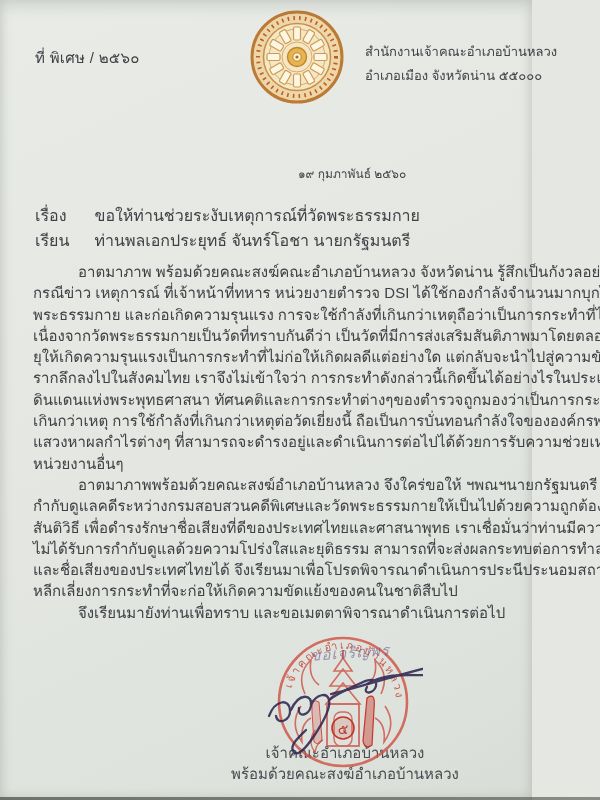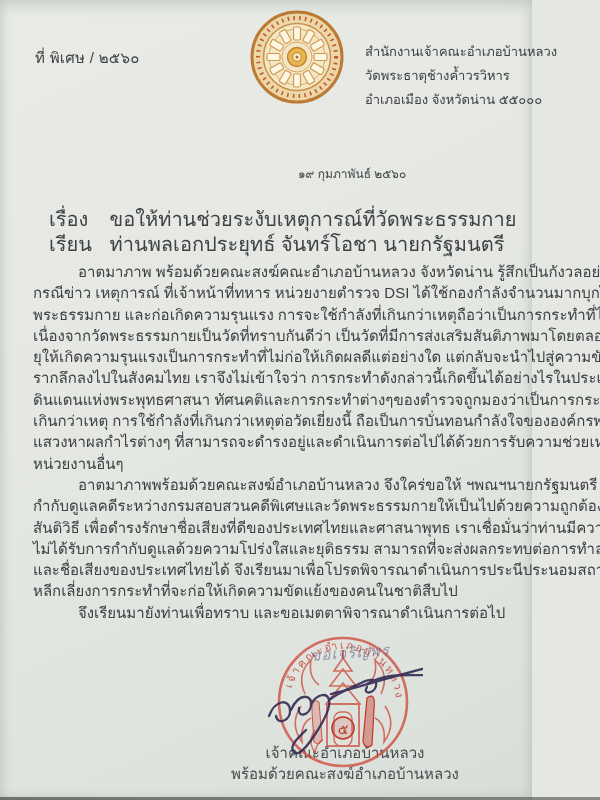--- a/index.html
+++ b/index.html
@@ -17,21 +17,21 @@
     content:"";position:absolute;inset:0;pointer-events:none;
     box-shadow:inset 0 6px 14px rgba(90,95,88,.18), inset 0 -4px 10px rgba(90,95,88,.12);
   }
   .photo-edge{
     position:absolute;left:0;bottom:0;width:600px;height:3px;
     background:linear-gradient(90deg,#5f635c,#787c74);opacity:.85;
   }
   .ref-no{position:absolute;left:35px;top:46px;font-size:15px;letter-spacing:.3px;}
   .address{position:absolute;left:365px;top:40px;font-size:13px;line-height:24px;white-space:nowrap;}
   .date-line{position:absolute;left:298px;top:164px;font-size:12px;}
-  .row{position:absolute;left:49px;font-size:20px;white-space:nowrap;}
+  .row{position:absolute;left:35px;font-size:16px;white-space:nowrap;}
   .row .lbl{display:inline-block;width:55px;}
   .subject-row{top:203px;}
   .to-row{top:228px;}
   .body-text{
     position:absolute;left:33px;top:261px;width:550px;
     font-size:15px;line-height:21.3px;
   }
   .bl{white-space:nowrap;height:21.3px;}
   .ind{padding-left:45px;}
   .seal{position:absolute;left:249px;top:9px;width:96px;height:96px;}
@@ -97,21 +97,20 @@
         </g>
     </g>
     <circle cx="48" cy="48" r="15" fill="none" stroke="#d9ab63" stroke-width="1"></circle>
     <circle cx="48" cy="48" r="9.5" fill="#e6b54f" stroke="#c4822f" stroke-width="1.4"></circle>
     <circle cx="48" cy="48" r="4.2" fill="#fdf2cf" stroke="#c4822f" stroke-width="1"></circle>
     <circle cx="48" cy="48" r="1.6" fill="#b06a28"></circle>
   </svg>
 
   <div class="address">
     <div>สำนักงานเจ้าคณะอำเภอบ้านหลวง</div>
-    <div>วัดพระธาตุช้างค้ำวรวิหาร</div>
     <div>อำเภอเมือง จังหวัดน่าน ๕๕๐๐๐</div>
   </div>
 
   <div class="date-line">๑๙  กุมภาพันธ์   ๒๕๖๐</div>
 
   <div class="row subject-row">
     <span class="lbl">เรื่อง</span>
     <span>ขอให้ท่านช่วยระงับเหตุการณ์ที่วัดพระธรรมกาย</span>
   </div>
   <div class="row to-row">

